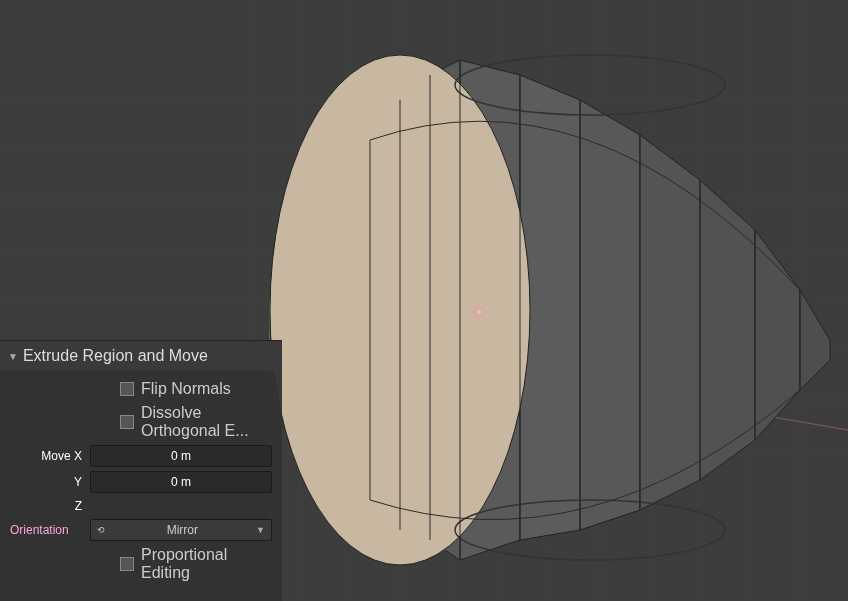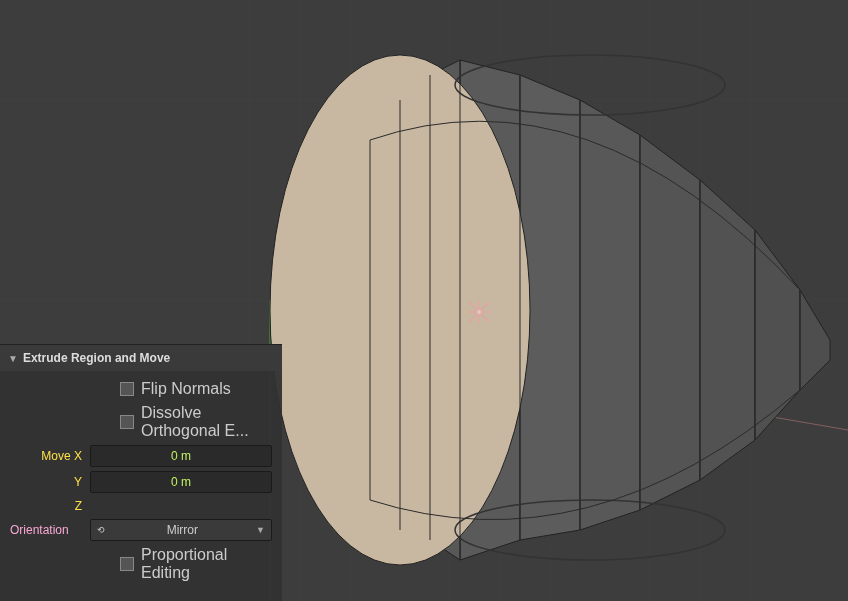--- a/index.html
+++ b/index.html
@@ -50,22 +50,22 @@
     }
 
     .panel-header-arrow {
       margin-right: 5px;
       font-size: 10px;
       color: #aaa;
     }
 
     .panel-header-title {
       color: #ddd;
-      font-size: 12px;
-      font-weight: bold;
+      font-size: 16px;
+      font-weight: normal;
     }
 
     .panel-content {
       padding: 6px 0;
     }
 
     .panel-row {
       display: flex;
       align-items: center;
       padding: 2px 10px;
@@ -87,32 +87,32 @@
       flex-shrink: 0;
       cursor: pointer;
     }
 
     .checkbox-label {
       color: #ccc;
       font-size: 16px;
     }
 
     .field-label {
-      color: #fde047;
+      color: #ffffff;
       font-size: 12px;
       min-width: 80px;
       text-align: right;
       padding-right: 8px;
     }
 
     .field-value {
       flex: 1;
       background: #2a2a2a;
       border: 1px solid #1a1a1a;
-      color: #bef264;
+      color: #ffffff;
       font-size: 12px;
       padding: 2px 6px;
       text-align: center;
       height: 22px;
       display: flex;
       align-items: center;
       justify-content: center;
       cursor: text;
       border-radius: 2px;
     }

